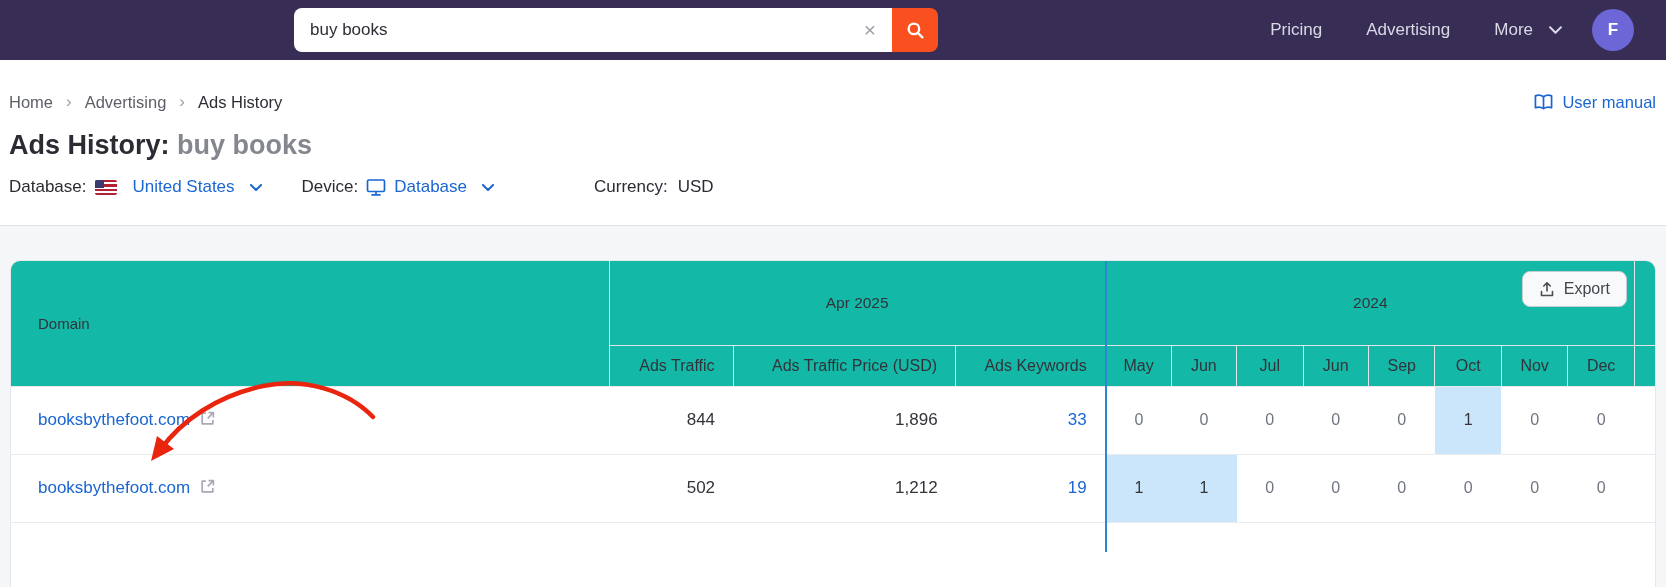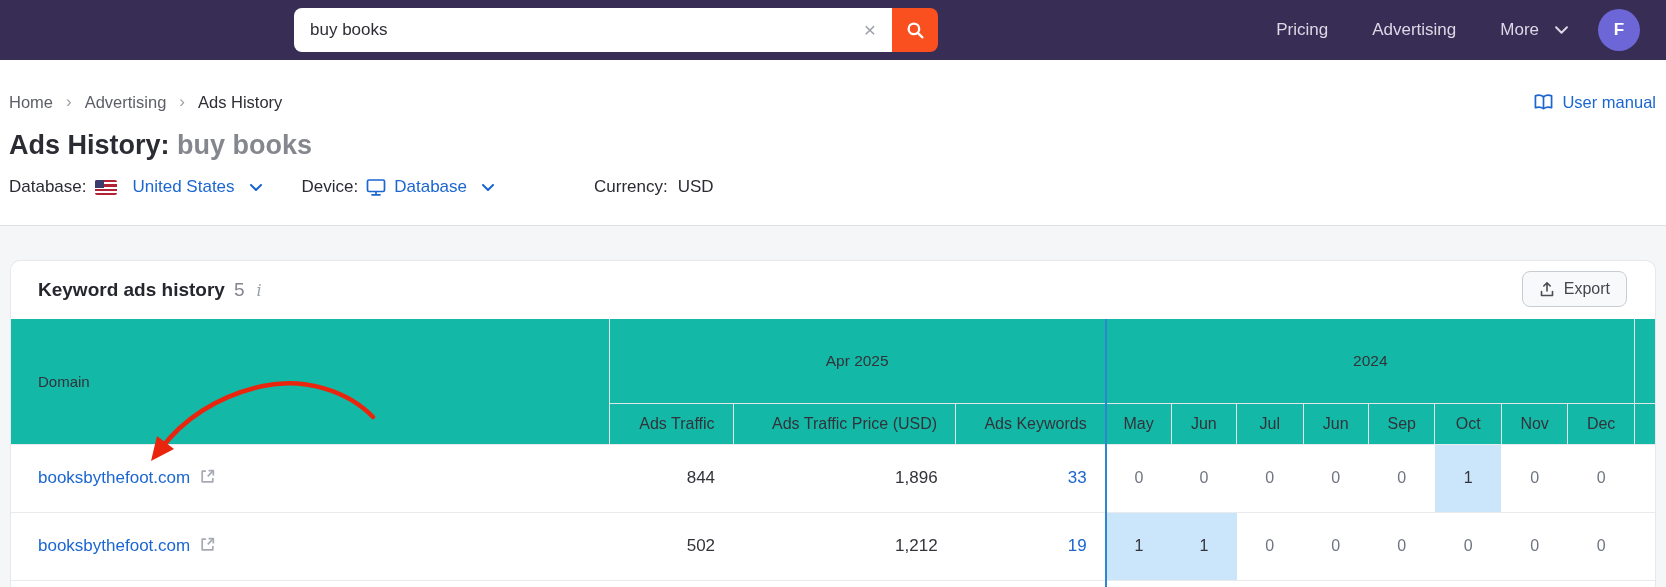--- a/index.html
+++ b/index.html
@@ -9,21 +9,21 @@
   
   .topbar { height:60px; background:#372d55; position:relative; }
   .search { position:absolute; left:294px; top:8px; width:644px; height:44px; display:flex; }
   .search-field { position:relative; width:598px; height:44px; }
   .search-field input { width:100%; height:100%; border:none; outline:none; border-radius:8px 0 0 8px;
       font:17px "Liberation Sans",sans-serif; color:#2f2e36; padding:0 46px 0 16px; }
   .clear-x { position:absolute; right:16px; top:0; height:44px; display:flex; align-items:center;
       color:#9ba0ab; font-size:21px; cursor:pointer; }
   .search-btn { width:46px; height:44px; background:#fa4f1e; border:none; border-radius:0 8px 8px 0;
       display:flex; align-items:center; justify-content:center; cursor:pointer; }
-  .topnav { position:absolute; right:26px; top:0; height:60px; display:flex; align-items:center; gap:44px;
+  .topnav { position:absolute; right:32px; top:0; height:60px; display:flex; align-items:center; gap:44px;
       color:#dcd9e6; font-size:17px; }
   .topnav .navitem { cursor:pointer; display:flex; align-items:center; gap:9px; }
   .avatar { width:42px; height:42px; border-radius:50%; background:#6c66d6; color:#fff; font-size:17px;
       font-weight:bold; display:flex; align-items:center; justify-content:center; margin-left:-14px; cursor:pointer; }
 
   
   .breadcrumb-row { display:flex; justify-content:space-between; align-items:center; padding:30px 10px 0 9px; height:54px; }
   .breadcrumb { font-size:16.5px; color:#5c5f66; display:flex; align-items:center; }
   .breadcrumb .sep { margin:0 13px; color:#9aa0a8; font-size:17px; }
   .breadcrumb .crumb { cursor:pointer; }
@@ -147,25 +147,20 @@
     </svg>
   </span>
   <span class="filter-label f-currency">Currency:</span>
   <span style="margin-left:2px;">USD</span>
 </div>
 
 <div class="divider"></div>
 
 <div class="lower">
   <div class="card">
-    <div class="card-header">
-      <span class="card-title">Keyword ads history</span>
-      <span class="count">5</span>
-      <span class="info-i">i</span>
-    </div>
     <button class="export-btn">
       <svg width="16" height="17" viewBox="0 0 16 17">
         <path d="M8 10 V2 M4.8 5 L8 1.8 L11.2 5" fill="none" stroke="#4a4d54" stroke-width="1.6" stroke-linecap="round" stroke-linejoin="round"></path>
         <path d="M2.5 10.5 V14.5 H13.5 V10.5" fill="none" stroke="#4a4d54" stroke-width="1.6" stroke-linecap="round" stroke-linejoin="round"></path>
       </svg>
       <span>Export</span>
     </button>
 
     <table>
       <colgroup>

